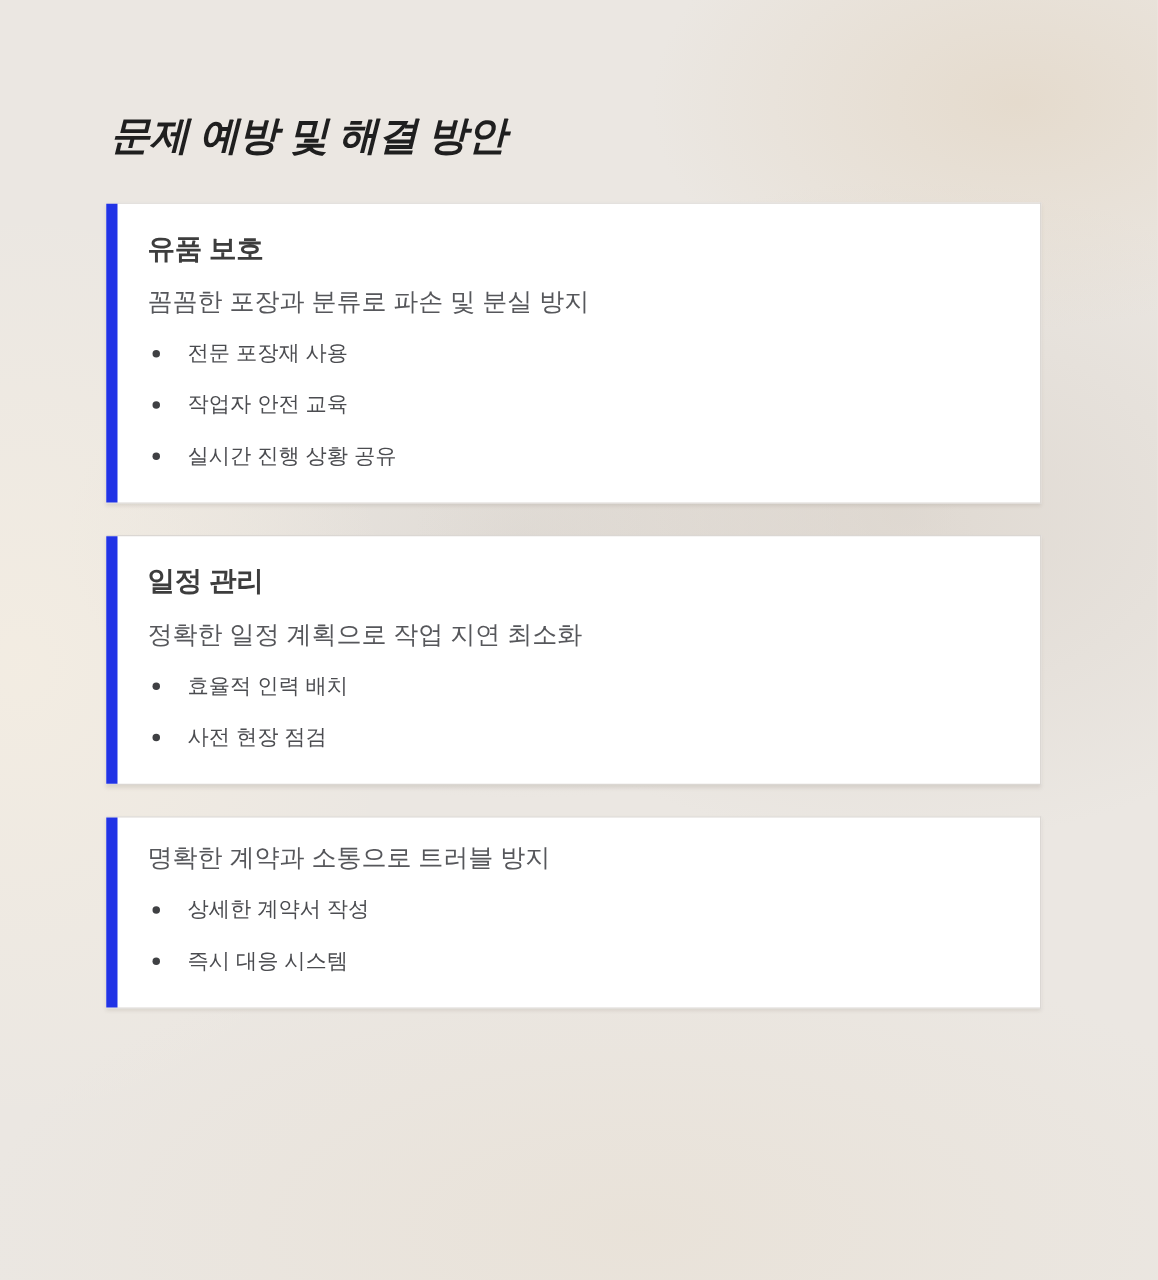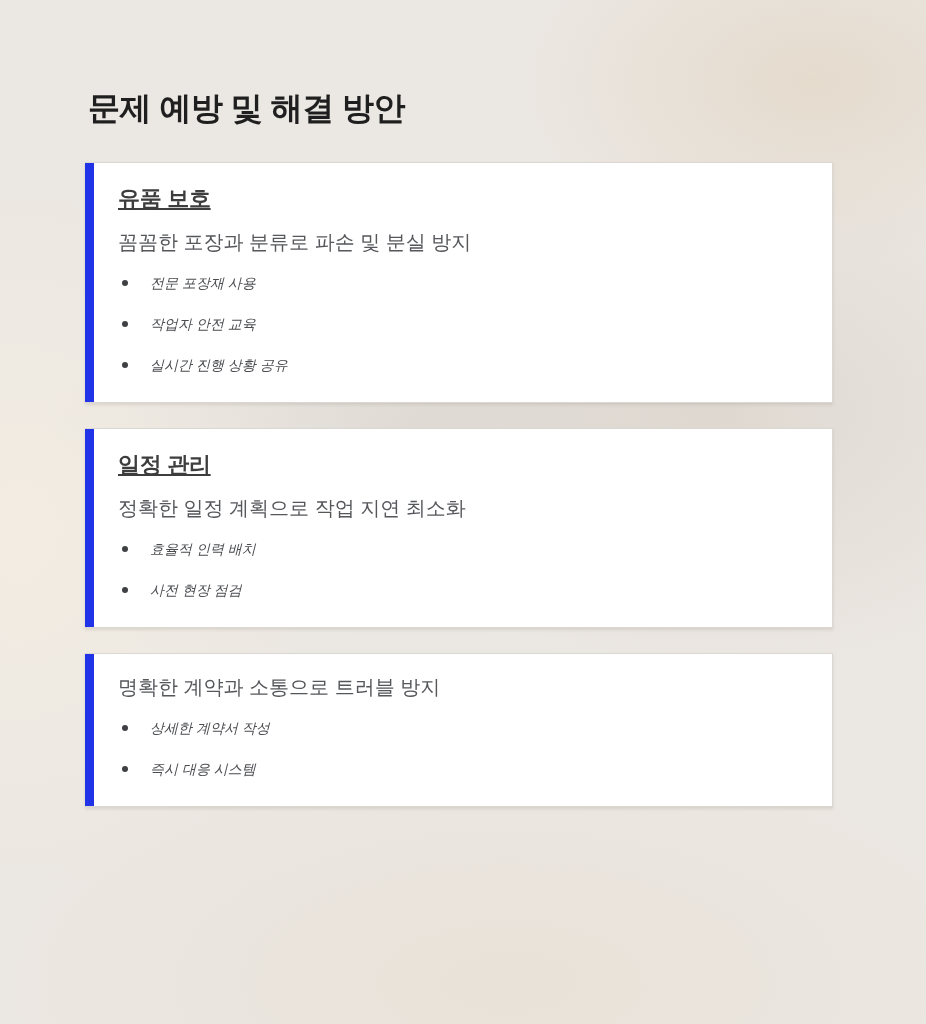--- a/index.html
+++ b/index.html
@@ -29,20 +29,21 @@
     padding: 88px 0 0 0;
   }
 
   .page-title {
     margin: 0 0 34px 88px;
     font-size: 32px;
     line-height: 40px;
     font-weight: 800;
     letter-spacing: -0.5px;
     color: var(--title-text, #1f1f1f);
+    font-style: italic;
   }
 
   .card {
     position: relative;
     width: 748px;
     margin: 0 0 25px 85px;
     background: var(--card-bg, #ffffff);
     border: 1px solid #dbd7d3;
     border-left: none;
     box-shadow: 0 2px 3px rgba(125, 115, 105, 0.18);
@@ -58,42 +59,40 @@
     background: var(--accent-blue, #2133e6);
   }
 
   .card-title {
     font-size: 22px;
     line-height: 30px;
     font-weight: 800;
     letter-spacing: -0.3px;
     color: var(--heading-text, #3d3d3d);
     margin-bottom: 16px;
-    text-decoration: underline;
   }
 
   .card-subtitle {
     font-size: 20px;
     line-height: 24px;
     color: var(--body-text, #56575b);
     margin-bottom: 12px;
   }
 
   .card-bullets {
     list-style: none;
   }
 
   .bullet {
     position: relative;
     padding-left: 32px;
     margin-top: 17px;
-    font-size: 14px;
+    font-size: 17px;
     line-height: 24px;
     color: var(--bullet-text, #4b4c50);
-    font-style: italic;
   }
 
   .dot {
     position: absolute;
     left: 4px;
     top: 9px;
     width: 6px;
     height: 6px;
     border-radius: 50%;
     background: #3f4043;

